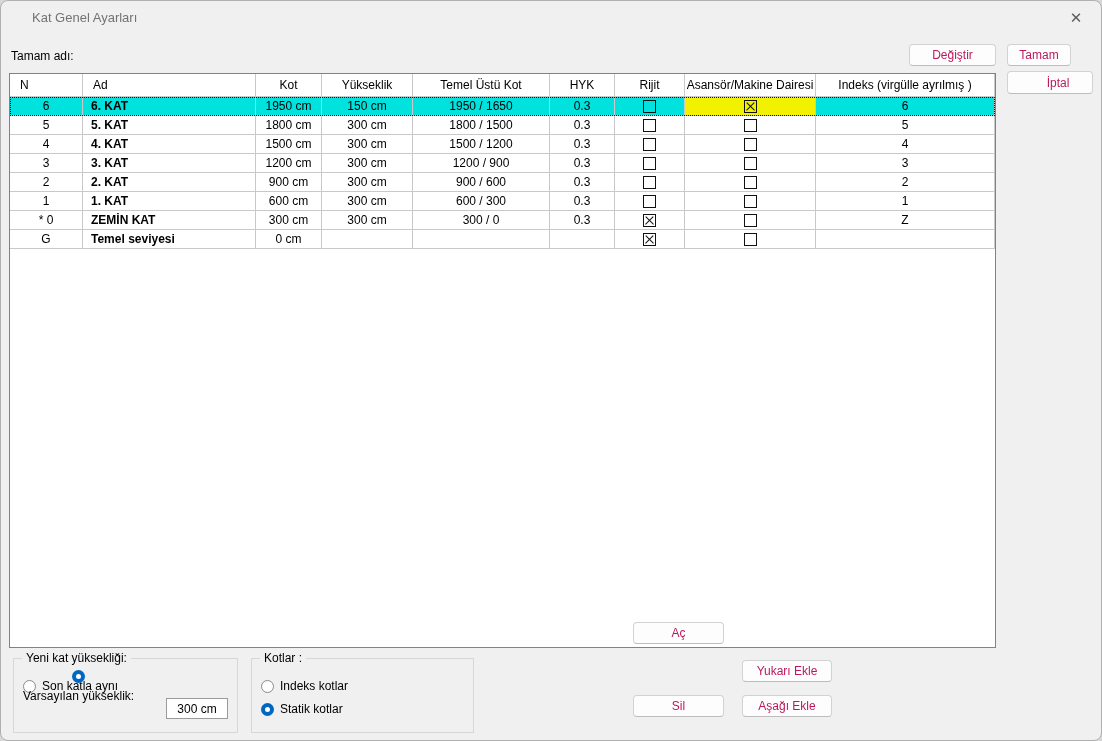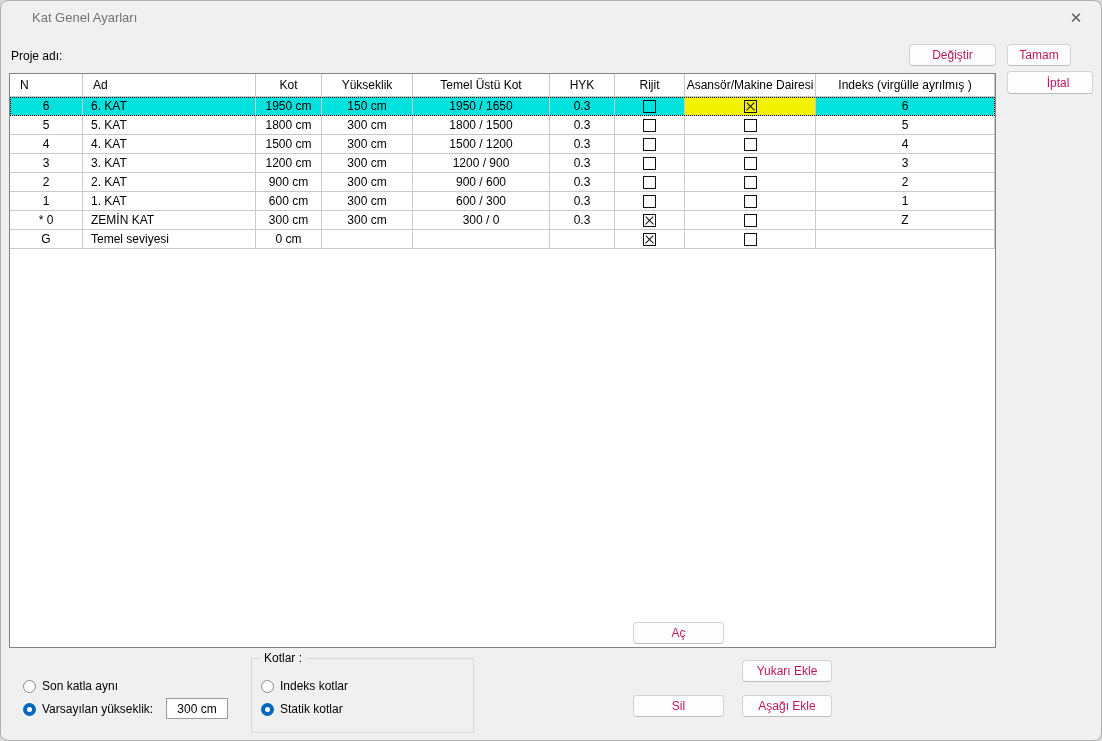--- a/index.html
+++ b/index.html
@@ -44,21 +44,21 @@
   .grow{display:flex; position:relative;}
   .cell{
     box-sizing:border-box; height:19px; display:flex; align-items:center; justify-content:center;
     border-right:1px solid #c9c9c9; border-bottom:1px solid #c9c9c9;
     overflow:hidden; white-space:nowrap; font-size:12px;
   }
   .grow.header .cell{height:23px;}
   .c0{width:73px}.c1{width:173px}.c2{width:66px}.c3{width:91px}.c4{width:137px}
   .c5{width:65px}.c6{width:70px}.c7{width:131px}.c8{width:179px}
   .grow.header .c0,.grow.header .c1{justify-content:flex-start; padding-left:10px;}
-  .grow:not(.header) .c1{justify-content:flex-start; padding-left:8px;}
+  .grow:not(.header) .c1{justify-content:flex-start; padding-left:8px;font-weight:bold;}
   .grow.selected .cell{background:var(--sel,#00E2DE);}
   .grow.selected .cell.active-cell{background:var(--hl,#F1F100);}
   .grow.selected::after{
     content:""; position:absolute; inset:0; border:1px dotted #111; pointer-events:none;
   }
   .checkbox{
     width:13px; height:13px; border:1px solid #111; box-sizing:border-box;
     display:inline-block; position:relative; background:transparent;
   }
   .checkbox.checked::before,.checkbox.checked::after{
@@ -87,21 +87,21 @@
   }
 </style>
 </head>
 <body>
 
 <div class="dialog" style="--sel: #00E2DE; --hl: #F1F100; --accent: #0067C0;">
 
   <div class="titlebar-text">Kat Genel Ayarları</div>
   <div class="close-btn">✕</div>
 
-  <div class="proj-label">Proje adı:</div>
+  <div class="proj-label">Tamam adı:</div>
   <input class="proj-field" readonly="" value="STATİK ŞABLON PROJE" style="">
   <div class="btn btn-degistir">Değiştir</div>
   <div class="btn btn-tamam">Tamam</div>
   <div class="btn btn-iptal">İptal</div>
 
   <div class="grid">
       <div class="grow header">
         <div class="cell c0">N</div>
         <div class="cell c1">Ad</div>
         <div class="cell c2">Kot</div>
@@ -227,25 +227,28 @@
         <div class="cell c6">
           <span class="checkbox checked"></span>
         </div>
         <div class="cell c7">
           <span class="checkbox"></span>
         </div>
         <div class="cell c8"></div>
       </div>
     </div>
 
+  <div class="groupbox gb1">
+    <span class="gb-label">Yeni kat yüksekliği:</span>
+  </div>
   <div class="radio-row" style="left:22px; top:678px;">
     <span class="radio"></span>
     <span>Son katla aynı</span>
   </div>
-  <div class="radio-row" style="left:22px; top:701px;">
+  <div class="radio-row" style="left:22px; top:669px;flex-direction:column;">
     <span class="radio on"></span>
     <span>Varsayılan yükseklik:</span>
   </div>
   <input class="height-input" value="300 cm" style="">
 
   <div class="groupbox gb2">
     <span class="gb-label">Kotlar :</span>
   </div>
   <div class="radio-row" style="left:260px; top:678px;">
     <span class="radio"></span>

